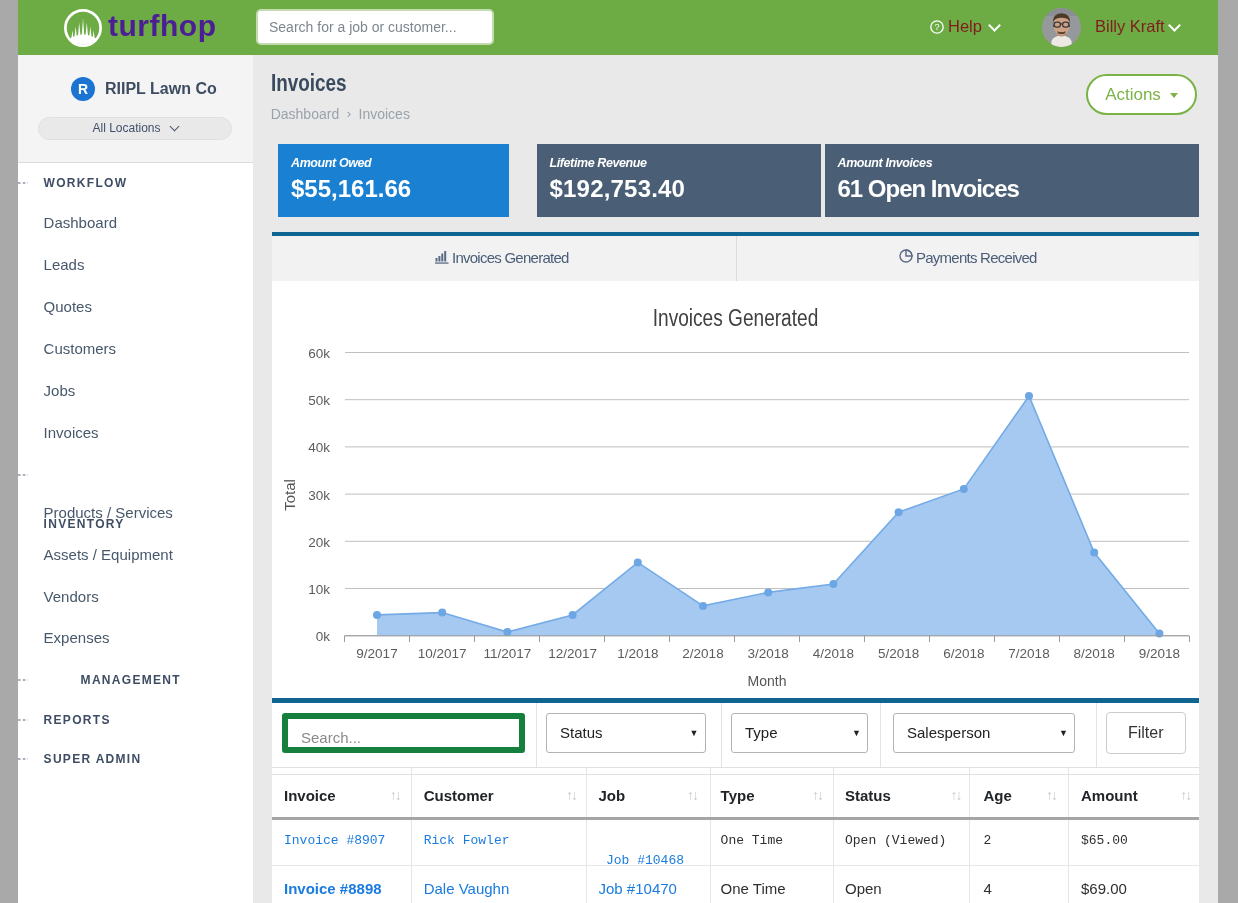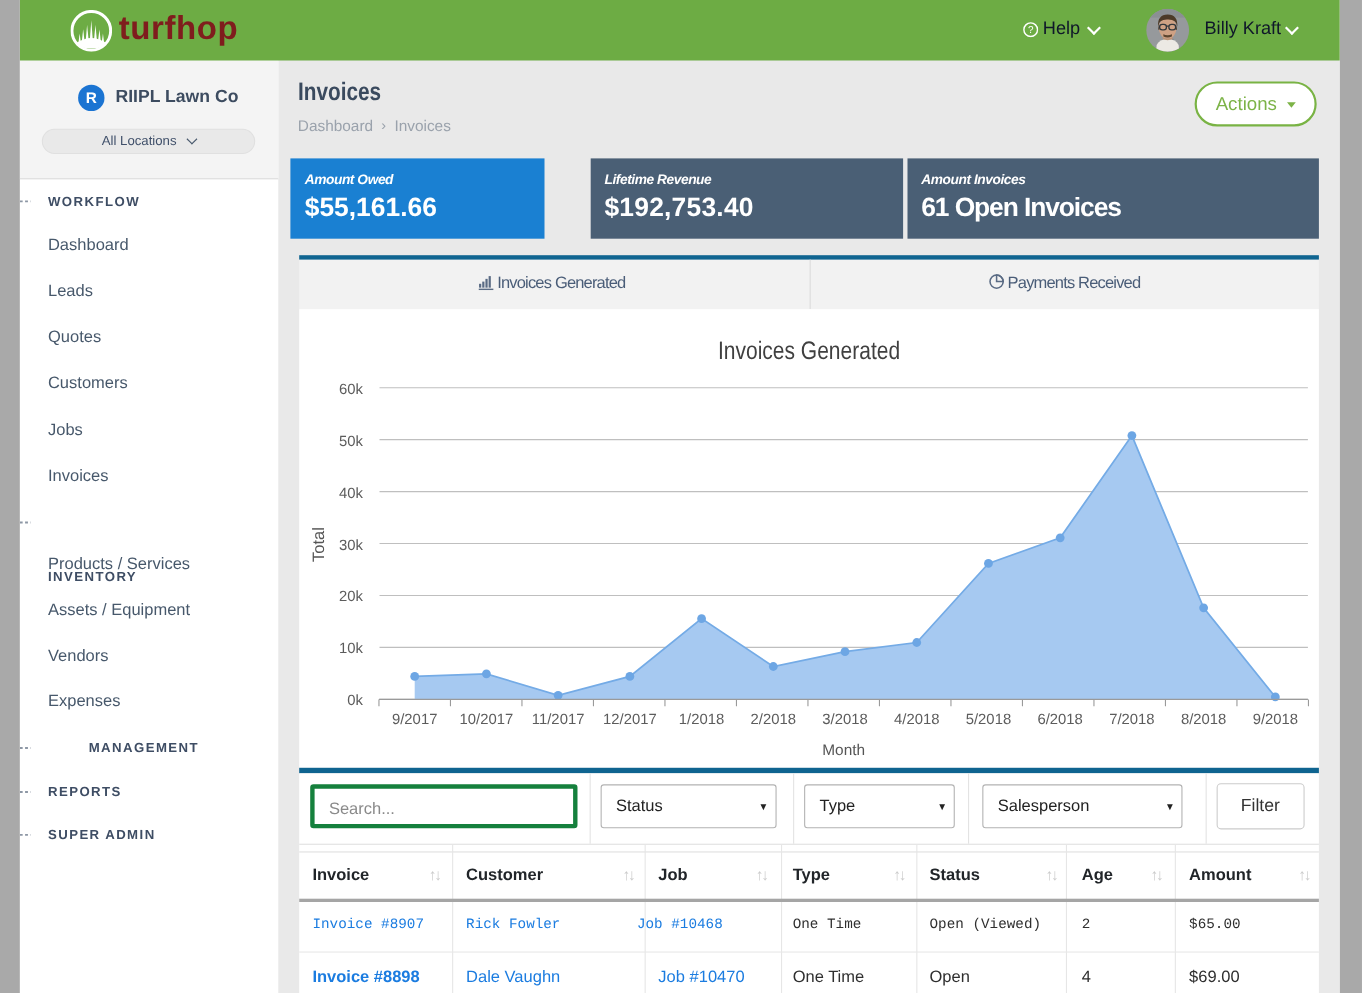--- a/index.html
+++ b/index.html
@@ -2,24 +2,24 @@
 <html><head>
 <meta charset="utf-8">
 <style>
 * { margin:0; padding:0; box-sizing:border-box; }
 html,body { width:1238px; height:903px; background:#a9a9a9; font-family:"Liberation Sans", sans-serif; overflow:hidden; }
 #page { position:absolute; left:18px; top:0; width:1200px; height:903px; background:#e9e9e9; overflow:hidden; }
 .abs { position:absolute; }
 
 
 #navbar { position:absolute; left:0; top:0; width:1200px; height:55px; background:#6dac44; }
-#wordmark { position:absolute; left:90px; top:9px; font-size:30px; font-weight:700; color:#7f1d1d; letter-spacing:0.5px; }
+#wordmark { position:absolute; left:90px; top:9px; font-size:30px; font-weight:700; color:#4c1d95; letter-spacing:0.5px; }
 #searchbox { position:absolute; left:238px; top:9px; width:238px; height:36px; background:#fff; border:2px solid #c3dbae; border-radius:5px; }
 #searchbox span { position:absolute; left:11px; top:8px; font-size:14px; color:#7d868f; }
-.navtext { position:absolute; color:#0f172a; font-size:16.5px; top:17px; }
+.navtext { position:absolute; color:#7f1d1d; font-size:16.5px; top:17px; }
 .chev { position:absolute; width:9px; height:9px; border-right:2px solid #fff; border-bottom:2px solid #fff; transform:rotate(45deg); }
 
 
 #sidebar { position:absolute; left:0; top:55px; width:235px; height:848px; background:#fff; }
 #sidetop { position:absolute; left:0; top:0; width:235px; height:108px; background:#f4f4f4; border-bottom:1px solid #dcdcdc; }
 #rlogo { position:absolute; left:53px; top:21.5px; width:24px; height:24px; border-radius:50%; background:#1b74d2; color:#fff; font-size:14px; font-weight:700; text-align:center; line-height:24px; }
 #coname { position:absolute; left:87px; top:25px; font-size:16px; font-weight:700; color:#3d4c60; }
 #locpill { position:absolute; left:20px; top:62px; width:194px; height:23px; background:#e9e9e9; border:1px solid #e0e0e0; border-radius:12px; text-align:center; font-size:12px; color:#40506a; line-height:21px; }
 .shead { position:absolute; left:25.6px; font-size:12px; font-weight:700; letter-spacing:1.3px; color:#3e4d64; }
 .sitem { position:absolute; left:25.6px; font-size:15px; color:#47586b; }
@@ -35,21 +35,21 @@
 .statval { position:absolute; left:13px; top:31px; font-size:24px; font-weight:700; }
 #tabs { position:absolute; left:254px; top:232px; width:927px; height:49.4px; background:#f2f2f2; border-top:4.5px solid #0f6490; }
 #tabdiv { position:absolute; left:463.5px; top:0; width:1px; height:45px; background:#dcdcdc; }
 .tabtxt { position:absolute; top:13px; font-size:15px; font-weight:400; color:#4a5d78; letter-spacing:-0.75px; }
 #chartcard { position:absolute; left:254px; top:281.4px; width:927px; height:416.2px; background:#fff; }
 #ctitle { position:absolute; left:0; top:23.8px; width:927px; text-align:center; font-size:23px; color:#404040; transform:scaleX(0.83); }
 #teal2 { position:absolute; left:254px; top:697.5px; width:927px; height:5px; background:#0f6490; }
 #filtercard { position:absolute; left:254px; top:702.5px; width:927px; height:200.5px; background:#fff; }
 .fsep { position:absolute; top:0; width:1px; height:64.2px; background:#e3e3e3; }
 #fbot { position:absolute; left:0; top:64.2px; width:927px; height:1px; background:#e0e0e0; }
-#searchf { position:absolute; left:10px; top:10.5px; width:242.5px; height:39.5px; border:4px solid #15803d; border-radius:3px; background:#fff; }
+#searchf { position:absolute; left:10px; top:10.5px; width:242.5px; height:39.5px; border:6px solid #15803d; border-radius:3px; background:#fff; }
 #searchf span { position:absolute; left:13px; top:10px; font-size:15px; color:#8a8a8a; }
 .fsel { position:absolute; top:10.5px; height:39.5px; border:1px solid #b3b3b3; border-radius:3px; background:#fff; font-size:15px; color:#222; }
 .fsel span.lab { position:absolute; left:13px; top:10px; }
 .fsel span.arr { position:absolute; right:6px; top:14px; font-size:9px; color:#222; }
 #fbtn { position:absolute; left:834px; top:9px; width:79.5px; height:42.5px; border:1px solid #ccc; border-radius:4px; background:#fff; font-size:16px; color:#333; text-align:center; line-height:40px; }
 
 
 .thtxt { position:absolute; top:787px; font-size:15px; font-weight:700; color:#212529; }
 .sorti { position:absolute; top:787px; font-size:14px; color:#cbcbcb; letter-spacing:-2px; }
 .tvert { position:absolute; top:767.7px; width:1px; height:135.3px; background:#e6e6e6; }
@@ -61,21 +61,21 @@
 </style>
 </head>
 <body>
 <div id="page">
 
   <div id="main"></div>
   <div id="h1">Invoices</div>
   <div id="crumb">Dashboard <span style="font-size:13px;position:relative;top:-1px;">&nbsp;›&nbsp;</span> Invoices</div>
   <div id="actions">Actions<span style="display:inline-block;width:0;height:0;border-left:4.5px solid transparent;border-right:4.5px solid transparent;border-top:5px solid #7cb347;margin-left:9px;vertical-align:2px;"></span></div>
 
-  <div class="statbox" style="left:246px;width:231px;background:#1a80d2;">
+  <div class="statbox" style="left:260px;width:231px;background:#1a80d2;">
     <div class="statlbl">Amount Owed</div>
     <div class="statval">$55,161.66</div>
   </div>
   <div class="statbox" style="left:518.5px;width:284px;background:#4a5f75;">
     <div class="statlbl">Lifetime Revenue</div>
     <div class="statval" style="letter-spacing:0.2px;">$192,753.40</div>
   </div>
   <div class="statbox" style="left:806.5px;width:374.5px;background:#4a5f75;">
     <div class="statlbl">Amount Invoices</div>
     <div class="statval" style="letter-spacing:-1px;">61 Open Invoices</div>
@@ -205,21 +205,21 @@
   <div class="sorti" style="left:371.7px;">↑↓</div>
   <div class="sorti" style="left:548px;">↑↓</div>
   <div class="sorti" style="left:669px;">↑↓</div>
   <div class="sorti" style="left:794px;">↑↓</div>
   <div class="sorti" style="left:932.4px;">↑↓</div>
   <div class="sorti" style="left:1028px;">↑↓</div>
   <div class="sorti" style="left:1162.2px;">↑↓</div>
   <div class="hline" style="top:817.3px;height:2.5px;background:#a5a5a5;"></div>
   <div class="trow1 blue" style="left:266px;">Invoice #8907</div>
   <div class="trow1 blue" style="left:405.7px;">Rick Fowler</div>
-  <div class="trow1 blue" style="left:561px;">Job #10468</div>
+  <div class="trow1 blue" style="left:588px;margin-top:20px;">Job #10468</div>
   <div class="trow1 dark" style="left:702.6px;">One Time</div>
   <div class="trow1 dark" style="left:827px;">Open (Viewed)</div>
   <div class="trow1 dark" style="left:965.4px;">2</div>
   <div class="trow1 dark" style="left:1063px;">$65.00</div>
   <div class="hline" style="top:864.5px;height:1px;background:#e8e8e8;"></div>
   <div class="trow2 blue" style="left:266px;font-weight:bold;">Invoice #8898</div>
   <div class="trow2 blue" style="left:405.7px;">Dale Vaughn</div>
   <div class="trow2 blue" style="left:580.5px;">Job #10470</div>
   <div class="trow2 dark" style="left:702.6px;">One Time</div>
   <div class="trow2 dark" style="left:827px;">Open</div>
@@ -270,20 +270,23 @@
       <path d="M4.8 30.5 Q12 25.5 19 25.5 Q26 25.5 33.2 30.5 Q30 34.8 19 35.2 Q8 34.8 4.8 30.5 Z" fill="#fff"></path>
       <path d="M17.6 28 L19 9.5 L20.4 28 Z" fill="#fff"></path>
       <path d="M13.9 28 L15.2 13.5 L16.6 28 Z" fill="#fff"></path>
       <path d="M21.4 28 L22.8 13.5 L24.1 28 Z" fill="#fff"></path>
       <path d="M10.4 28.5 L11.6 17.5 L12.9 28.5 Z" fill="#fff"></path>
       <path d="M25.1 28.5 L26.4 17.5 L27.6 28.5 Z" fill="#fff"></path>
       <path d="M7.4 29.5 L8.4 21.5 L9.5 29.5 Z" fill="#fff"></path>
       <path d="M28.5 29.5 L29.6 21.5 L30.6 29.5 Z" fill="#fff"></path>
     </svg>
     <div id="wordmark">turfhop</div>
+    <div id="searchbox">
+        <span>Search for a job or customer...</span>
+      </div>
     <svg class="abs" style="left:912px;top:20px;" width="14" height="14" viewBox="0 0 14 14">
       <circle cx="7" cy="7" r="6.2" fill="none" stroke="#fff" stroke-width="1.3"></circle>
       <text x="7" y="10.2" text-anchor="middle" font-size="9" fill="#fff" font-family="Liberation Sans">?</text>
     </svg>
     <div class="navtext" style="left:930px;">Help</div>
     <div class="chev" style="left:972px;top:21px;"></div>
     <svg class="abs" style="left:1024px;top:8px;" width="39" height="39" viewBox="0 0 39 39">
       <defs>
           <clipPath id="avc">
             <circle cx="19.5" cy="19.5" r="19.5"></circle>

